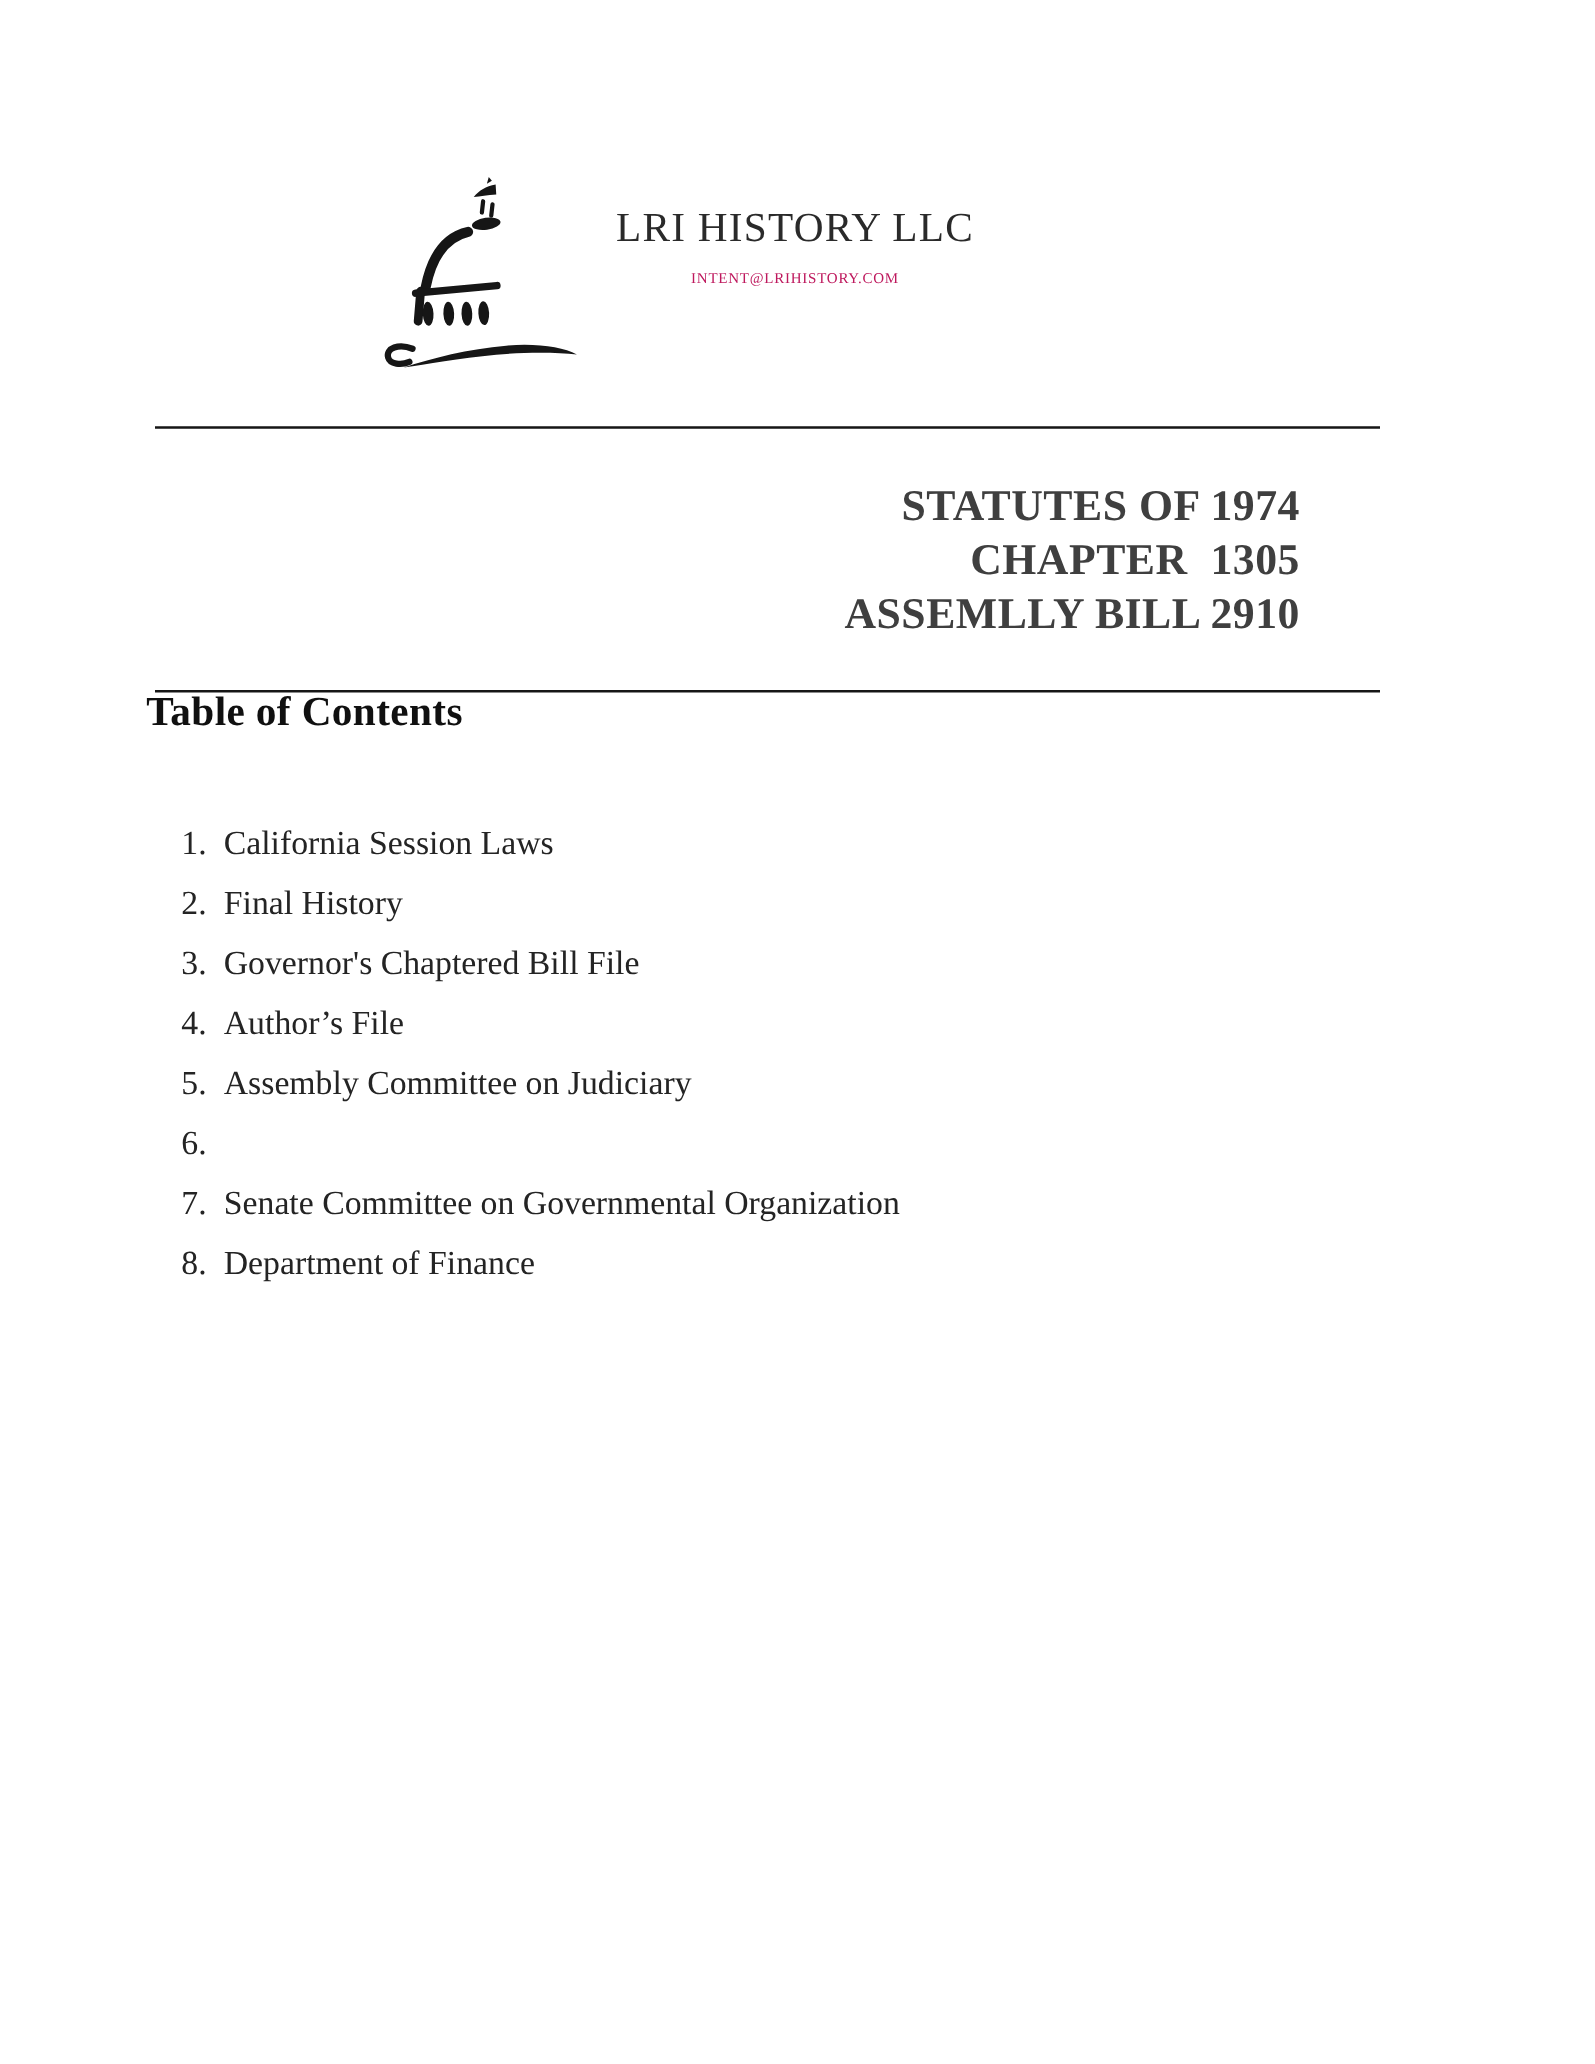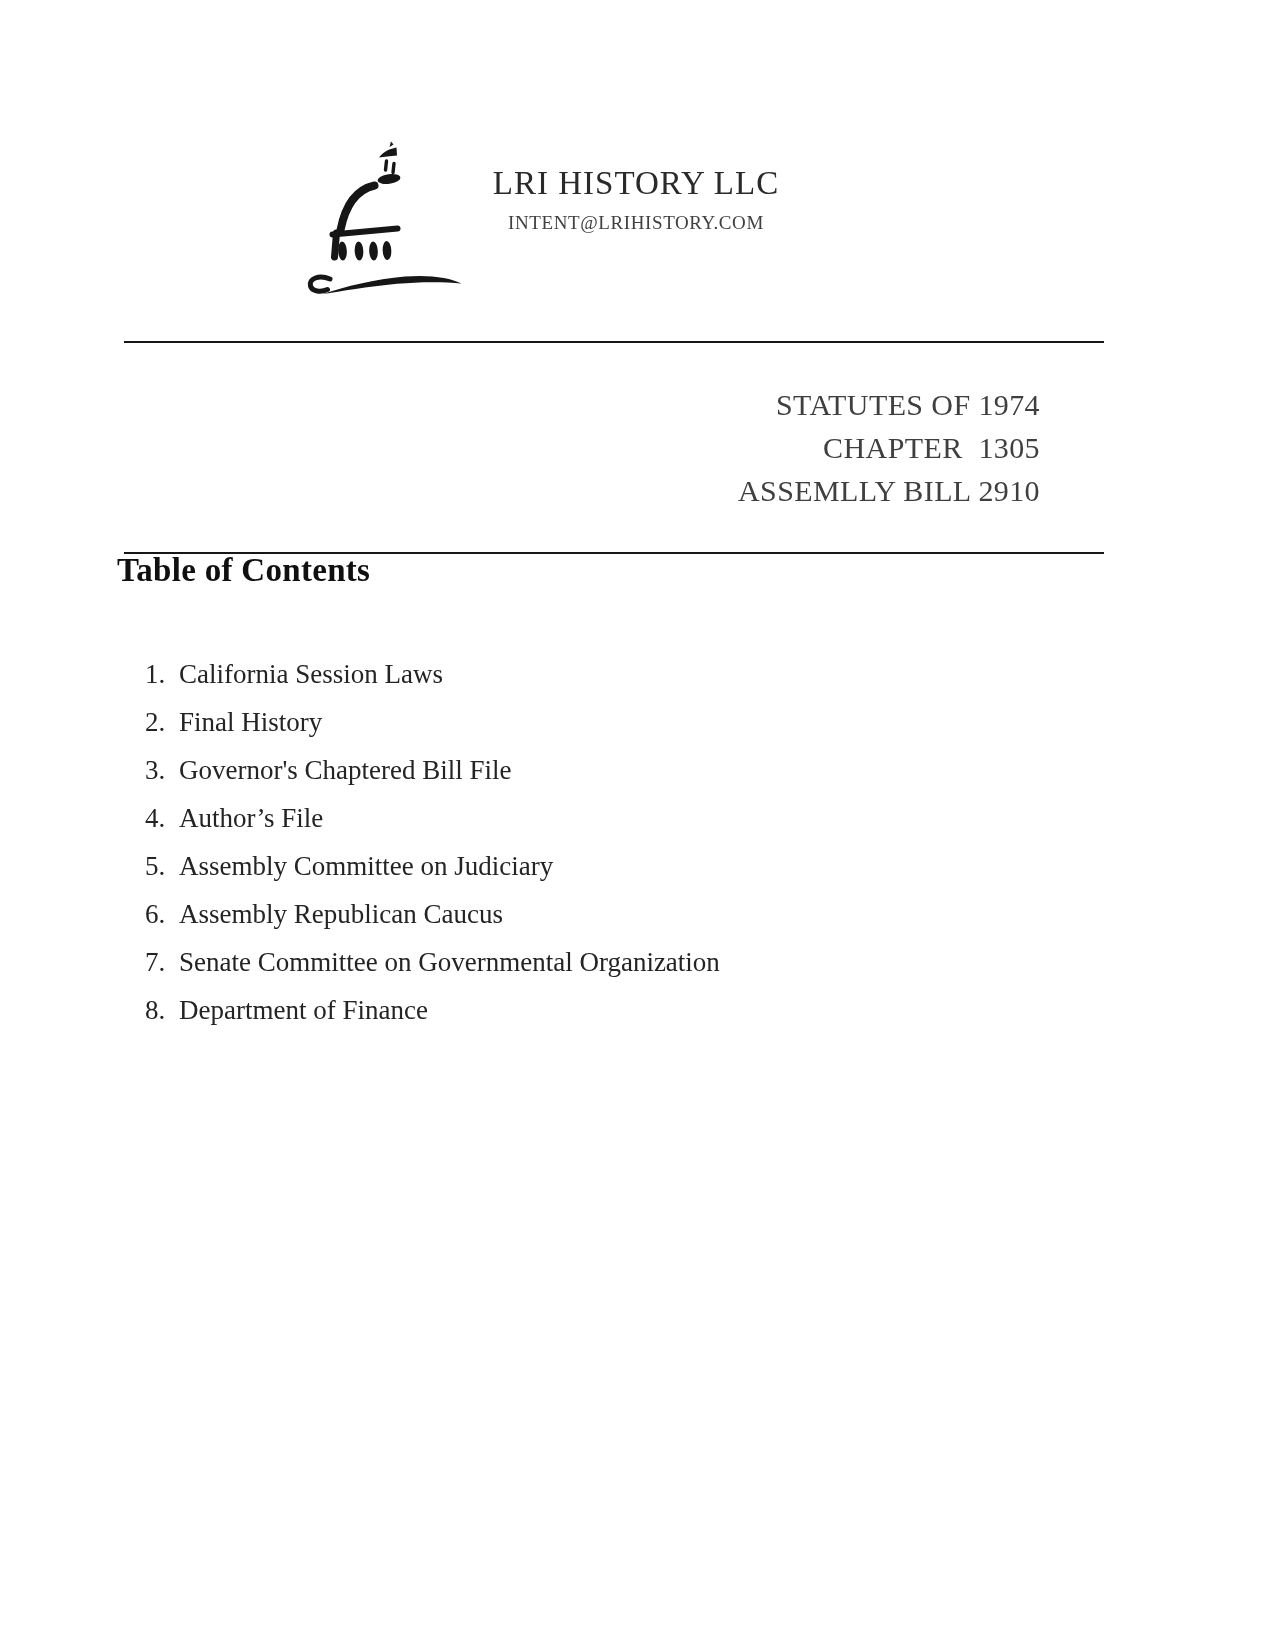--- a/index.html
+++ b/index.html
@@ -32,25 +32,25 @@
     text-align: center;
     color: #2e2e2e;
   }
   .company {
     font-size: 33px;
     line-height: 40px;
     letter-spacing: 1px;
     color: #2a2a2a;
   }
   .contact-line {
-    font-size: 19px;
+    font-size: 12px;
     line-height: 23px;
     margin-top: 8px;
     letter-spacing: 0.6px;
-    color: #404040;
+    color: #be185d;
   }
   .contact-line.phone { margin-top: 9px; letter-spacing: 0.3px; }
 
   
   .rule {
     position: absolute;
     left: 124px;
     width: 980px;
     height: 2px;
     background: #161616;
@@ -59,23 +59,23 @@
   .rule-2 { top: 552px; }
 
   
   .ref-block {
     position: absolute;
     top: 383px;
     right: 236px;
     text-align: right;
   }
   .ref-line {
-    font-size: 30px;
+    font-size: 35px;
     line-height: 43px;
-    font-weight: normal;
+    font-weight: bold;
     color: #3f3f3f;
     white-space: pre;
     letter-spacing: 0.4px;
   }
 
   
   .toc-heading {
     position: absolute;
     left: 117px;
     top: 552px;
@@ -174,21 +174,20 @@
     <li class="toc-item">
       <span class="toc-num">4.</span>
       <span class="toc-label">Author’s File</span>
     </li>
     <li class="toc-item">
       <span class="toc-num">5.</span>
       <span class="toc-label">Assembly Committee on Judiciary</span>
     </li>
     <li class="toc-item">
       <span class="toc-num">6.</span>
-      <span class="toc-label">Assembly Republican Caucus</span>
     </li>
     <li class="toc-item">
       <span class="toc-num">7.</span>
       <span class="toc-label">Senate Committee on Governmental Organization</span>
     </li>
     <li class="toc-item">
       <span class="toc-num">8.</span>
       <span class="toc-label">Department of Finance</span>
     </li>
   </ol>

